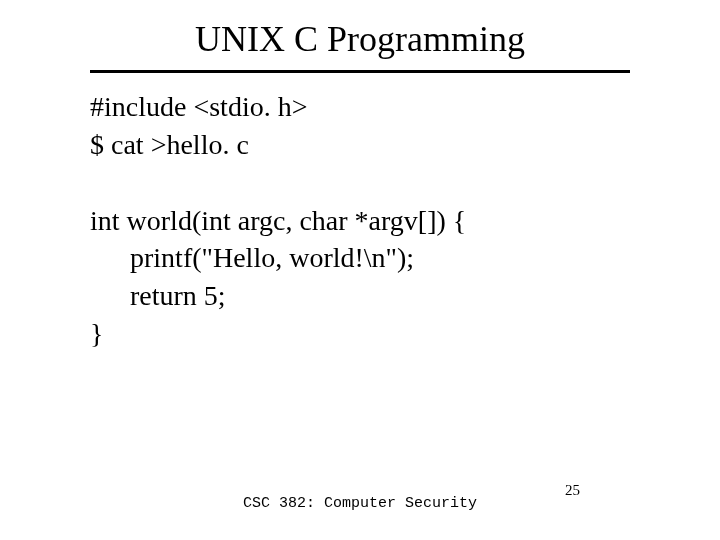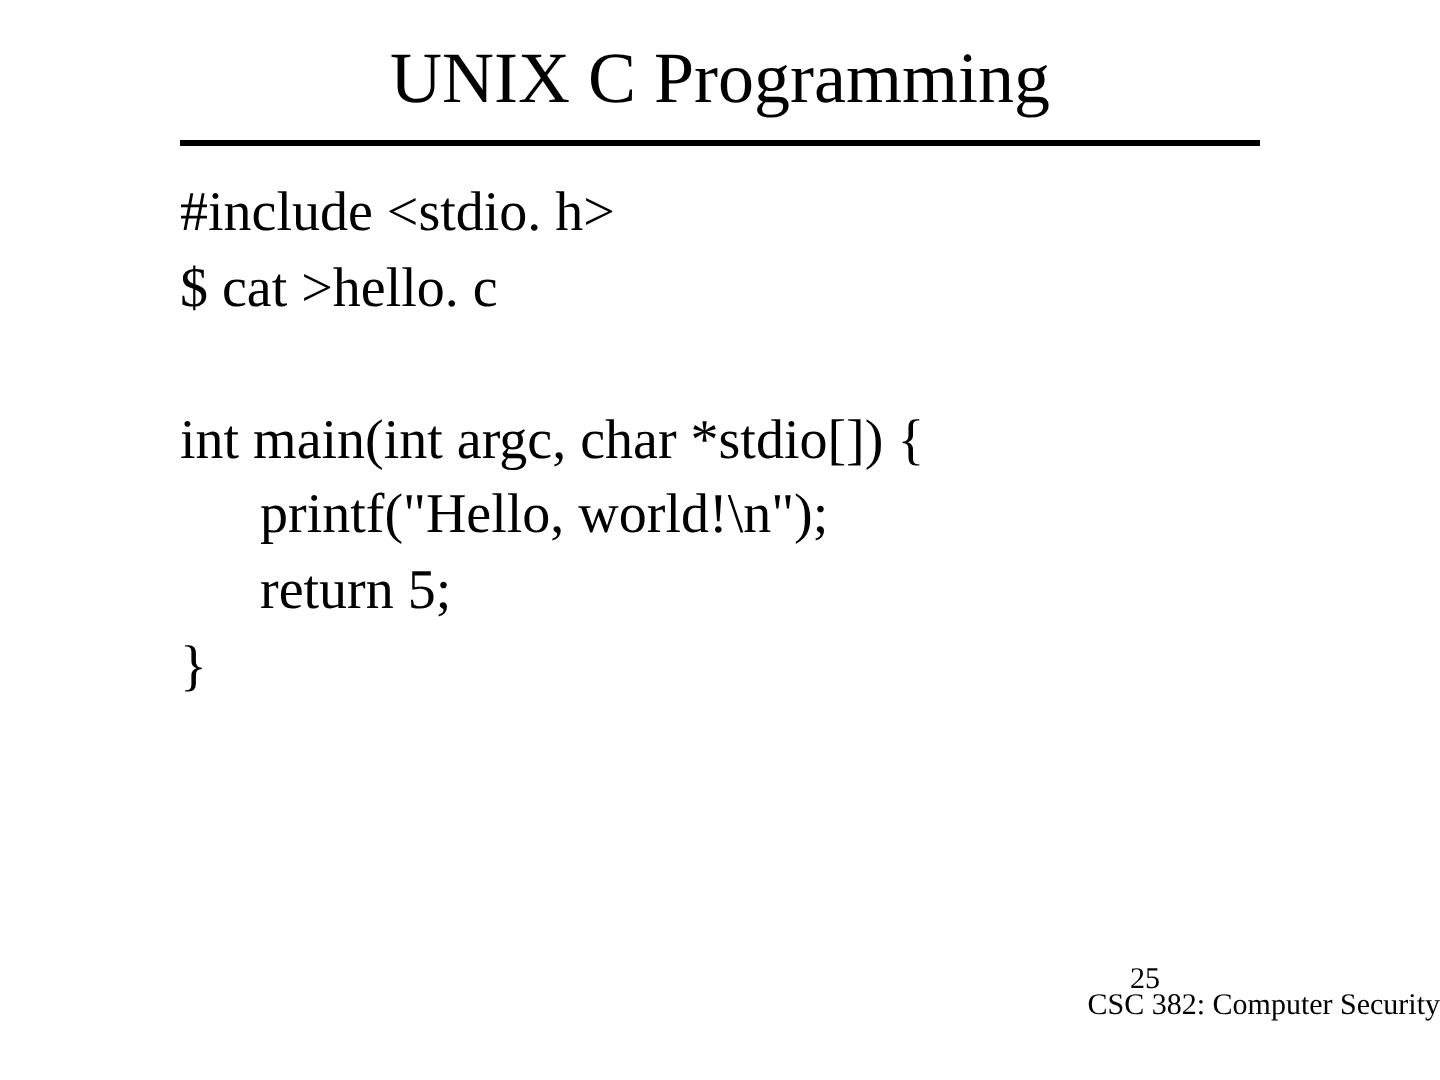--- a/index.html
+++ b/index.html
@@ -49,22 +49,23 @@
     height: 38px;
   }
   .indent {
     padding-left: 40px;
   }
   .footer-center {
     position: absolute;
     bottom: 28px;
     left: 0;
     width: 720px;
-    text-align: right;
+    text-align: center;
     font-size: 15px;
+    font-family: Liberation Mono, monospace;
   }
   .footer-right {
     position: absolute;
     bottom: 41px;
     right: 60px;
     font-size: 15px;
   }
 </style>
 </head>
 <body>
@@ -72,21 +73,21 @@
 <div class="slide">
 
   <div class="title">UNIX C Programming</div>
 
   <div class="rule"></div>
 
   <div class="body">
     <div class="line">#include &lt;stdio. h&gt;</div>
     <div class="line">$ cat &gt;hello. c</div>
     <div class="blank"></div>
-    <div class="line">int main(int argc, char *stdio[]) {</div>
+    <div class="line">int world(int argc, char *argv[]) {</div>
     <div class="line indent">printf("Hello, world!\n");</div>
     <div class="line indent">return 5;</div>
     <div class="line">}</div>
   </div>
 
   <div class="footer-center">CSC 382: Computer Security</div>
   <div class="footer-right">25</div>
 
 </div>
 

